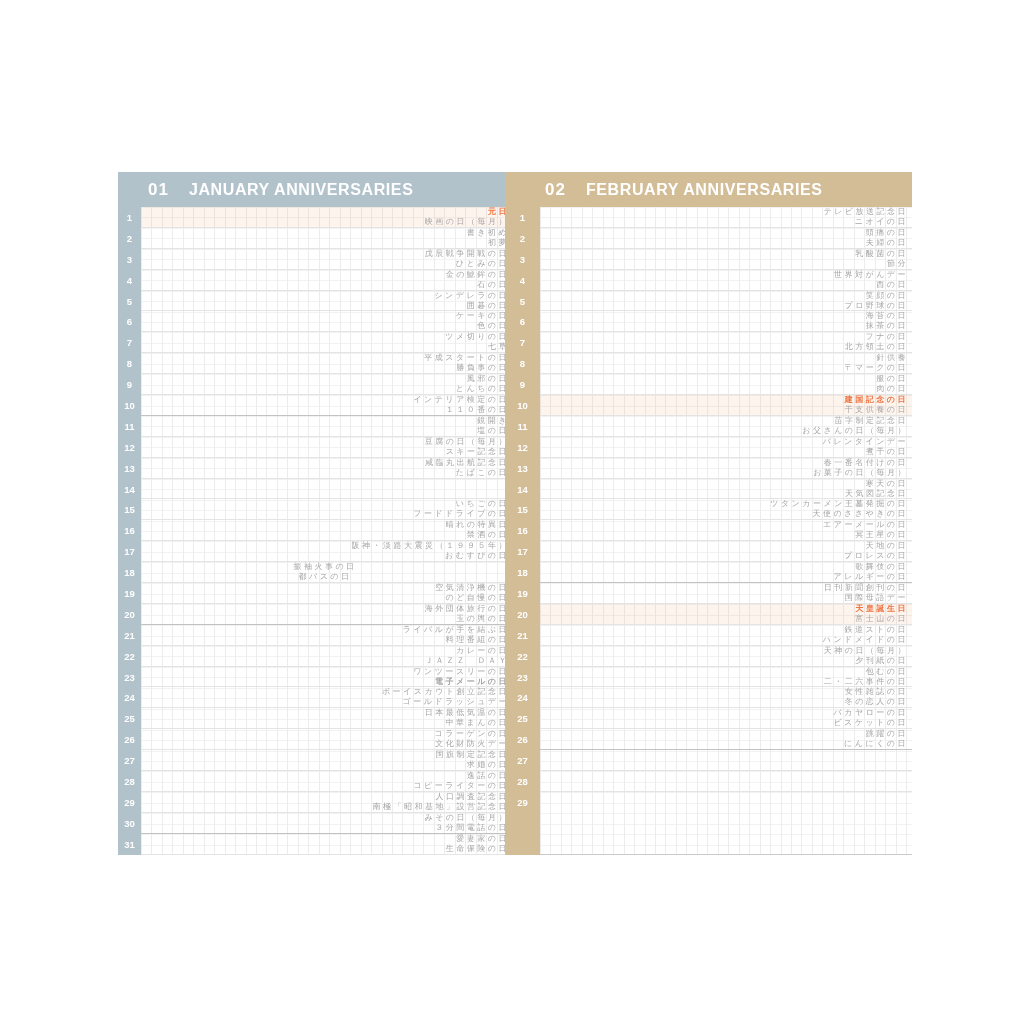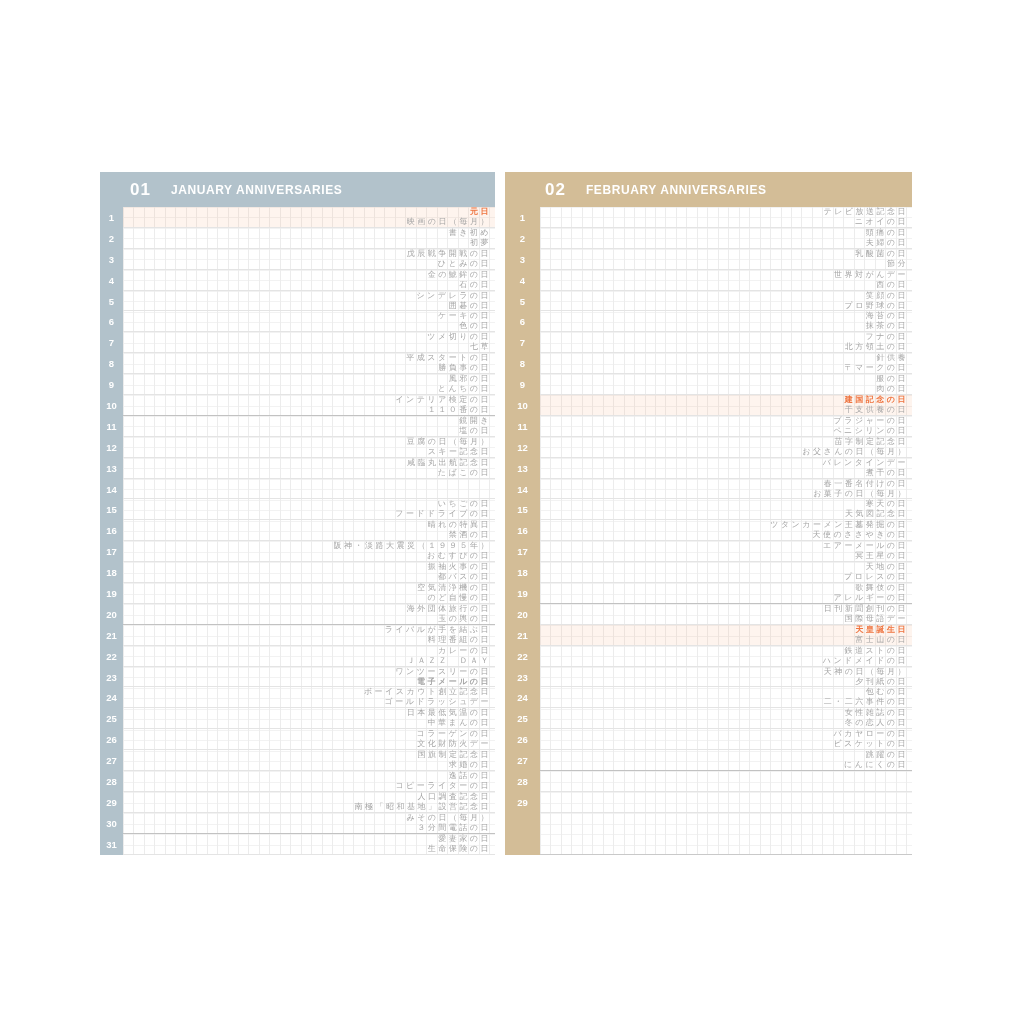--- a/index.html
+++ b/index.html
@@ -3,30 +3,30 @@
 <meta charset="utf-8">
 <style>
   html,body{margin:0;padding:0;}
   body{
     width:1024px;height:1024px;background:#ffffff;
     font-family:"Liberation Sans", sans-serif;
     position:relative;overflow:hidden;
   }
   .canvas{position:absolute;left:0;top:0;width:1024px;height:1024px;background:#fff;}
   .page{position:absolute;top:172px;height:683px;}
-  .page-left{left:100px;width:395px;}
+  .page-left{left:118px;width:395px;}
   .page-right{left:505px;width:407px;}
   .page-header{
     position:absolute;left:0;top:0;right:0;height:35px;
     display:flex;align-items:center;color:#ffffff;font-weight:bold;
   }
   .page-left .page-header{padding-left:30px;}
   .page-right .page-header{padding-left:40px;}
   .pnum{font-size:17px;letter-spacing:1px;margin-right:20px;}
-  .ptitle{font-size:12px;letter-spacing:0.6px;}
+  .ptitle{font-size:16px;letter-spacing:0.6px;}
   .numbers{position:absolute;top:35px;bottom:0;left:0;}
   .page-left .numbers{width:23px;}
   .page-right .numbers{width:35px;}
   .numcell{
     width:100%;display:flex;align-items:center;justify-content:center;
     color:#ffffff;font-weight:bold;font-size:9.5px;box-sizing:border-box;
   }
   .grid{
     position:absolute;top:35px;bottom:0;background:#ffffff;
     border-bottom:1px solid #c9c9c9;box-sizing:border-box;
@@ -153,21 +153,21 @@
           <div class="entry-line" style="height: 10.4516px; line-height: 10.4516px;">フードドライブの日</div>
         </div>
         <div class="row" style="height: 20.9032px;">
           <div class="entry-line" style="height: 10.4516px; line-height: 10.4516px;">晴れの特異日</div>
           <div class="entry-line" style="height: 10.4516px; line-height: 10.4516px;">禁酒の日</div>
         </div>
         <div class="row" style="height: 20.9032px;">
           <div class="entry-line" style="height: 10.4516px; line-height: 10.4516px;">阪神・淡路大震災（１９９５年）</div>
           <div class="entry-line" style="height: 10.4516px; line-height: 10.4516px;">おむすびの日</div>
         </div>
-        <div class="row" style="height: 20.9032px;">
+        <div class="row" style="height: 20.9032px; align-items: center;">
           <div class="entry-line" style="height: 10.4516px; line-height: 10.4516px;">振袖火事の日</div>
           <div class="entry-line" style="height: 10.4516px; line-height: 10.4516px;">都バスの日</div>
         </div>
         <div class="row" style="height: 20.9032px;">
           <div class="entry-line" style="height: 10.4516px; line-height: 10.4516px;">空気清浄機の日</div>
           <div class="entry-line" style="height: 10.4516px; line-height: 10.4516px;">のど自慢の日</div>
         </div>
         <div class="row strong" style="height: 20.9032px;">
           <div class="entry-line" style="height: 10.4516px; line-height: 10.4516px;">海外団体旅行の日</div>
           <div class="entry-line" style="height: 10.4516px; line-height: 10.4516px;">玉の輿の日</div>
@@ -292,24 +292,20 @@
         </div>
         <div class="row" style="height: 20.9032px;">
           <div class="entry-line" style="height: 10.4516px; line-height: 10.4516px;">服の日</div>
           <div class="entry-line" style="height: 10.4516px; line-height: 10.4516px;">肉の日</div>
         </div>
         <div class="row holiday" style="height: 20.9032px;">
           <div class="entry-line accent" style="height: 10.4516px; line-height: 10.4516px;">建国記念の日</div>
           <div class="entry-line" style="height: 10.4516px; line-height: 10.4516px;">干支供養の日</div>
         </div>
         <div class="row" style="height: 20.9032px;">
-          <div class="entry-line" style="height: 10.4516px; line-height: 10.4516px;">ブラジャーの日</div>
-          <div class="entry-line" style="height: 10.4516px; line-height: 10.4516px;">ペニシリンの日</div>
-        </div>
-        <div class="row" style="height: 20.9032px;">
           <div class="entry-line" style="height: 10.4516px; line-height: 10.4516px;">苗字制定記念日</div>
           <div class="entry-line" style="height: 10.4516px; line-height: 10.4516px;">お父さんの日（毎月）</div>
         </div>
         <div class="row" style="height: 20.9032px;">
           <div class="entry-line" style="height: 10.4516px; line-height: 10.4516px;">バレンタインデー</div>
           <div class="entry-line" style="height: 10.4516px; line-height: 10.4516px;">煮干の日</div>
         </div>
         <div class="row" style="height: 20.9032px;">
           <div class="entry-line" style="height: 10.4516px; line-height: 10.4516px;">春一番名付けの日</div>
           <div class="entry-line" style="height: 10.4516px; line-height: 10.4516px;">お菓子の日（毎月）</div>

